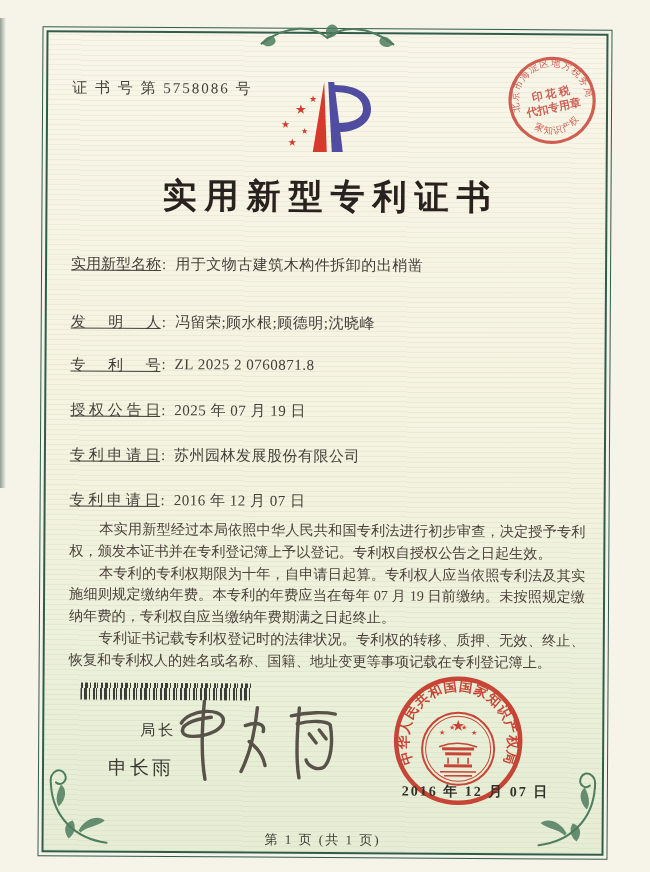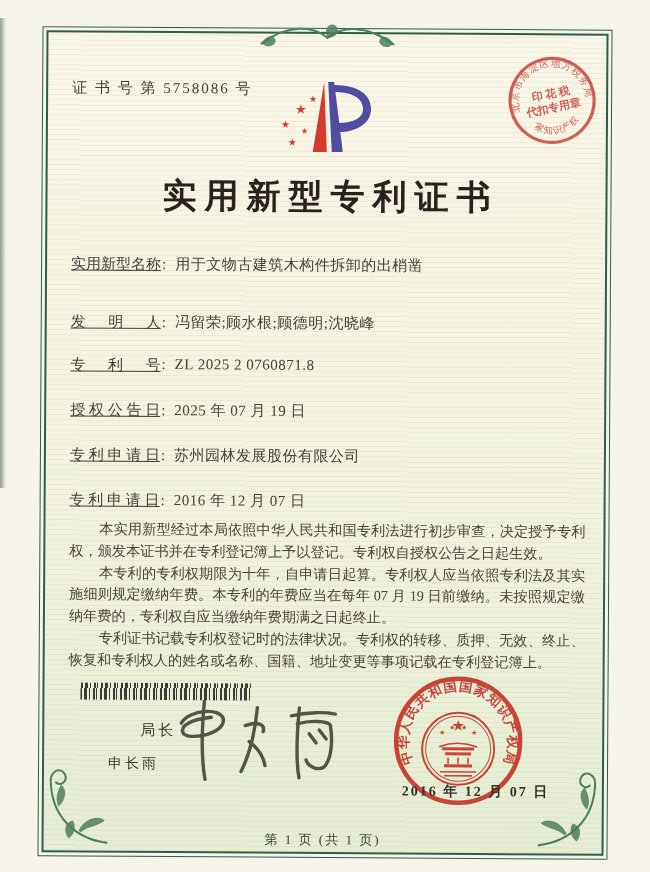--- a/index.html
+++ b/index.html
@@ -59,21 +59,21 @@
   .barcode{
     position:absolute;left:36px;top:650px;width:172px;height:17px;opacity:.85;
     background:repeating-linear-gradient(90deg,
       #1d1d1d 0 2px,transparent 2px 4px,
       #1d1d1d 4px 7px,transparent 7px 9px,
       #1d1d1d 9px 10px,transparent 10px 13px,
       #1d1d1d 13px 15px,transparent 15px 16px,
       #1d1d1d 16px 17px,transparent 17px 20px);
   }
   .director-label{position:absolute;left:56px;top:688px;font-size:15px;letter-spacing:3px;color:#3c3833;margin-left:40px;}
-  .director-name{position:absolute;left:64px;top:722px;font-size:14px;letter-spacing:3px;color:#3c3833;}
+  .director-name{position:absolute;left:64px;top:722px;font-size:19px;letter-spacing:3px;color:#3c3833;}
   .signature{position:absolute;left:115px;top:656px;width:210px;height:104px;}
 
   .seal{position:absolute;left:346px;top:638px;width:136px;height:136px;opacity:.93;}
   .seal text{font-family:"Liberation Serif","DejaVu Serif",serif;fill:var(--seal-red);}
   .seal-date{position:absolute;left:358px;top:748px;font-size:14px;letter-spacing:2px;color:#33302a;z-index:5;font-weight:700;}
   .page-footer{position:absolute;left:0;top:797px;width:100%;text-align:center;font-size:13px;letter-spacing:2px;color:#3e3a35;}
 
   .orn{position:absolute;pointer-events:none;}
   .orn path{stroke:var(--orn-green);fill:none;stroke-width:2;stroke-linecap:round;}
   .orn path.leaf{fill:var(--orn-green);stroke:none;opacity:.85;}

